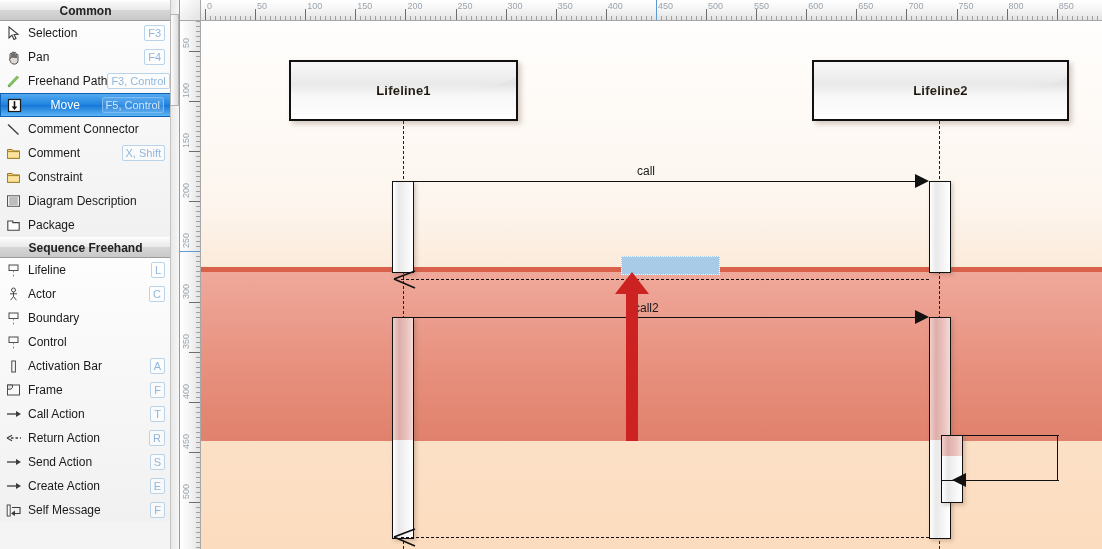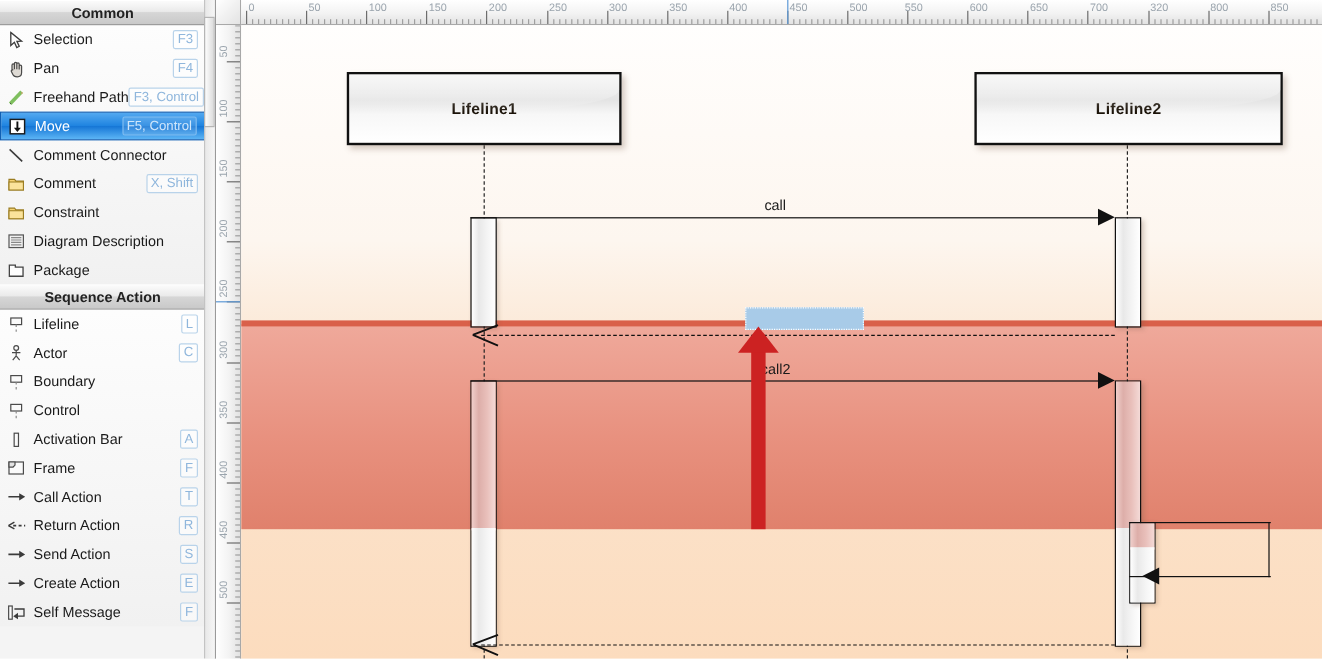--- a/index.html
+++ b/index.html
@@ -45,20 +45,21 @@
     height: 24px; line-height: 24px;
     display: flex; align-items: center;
     padding-left: 5px;
     font-size: 12px; color: #1a1a1a;
     white-space: nowrap;
   }
   .pal-item.selected {
     background: linear-gradient(to bottom,#53a9f0 0%,#1e83e0 50%,#1576d6 51%,#5cb5f5 100%);
     border: 1px solid #1060b4;
     color: #fff;
+    text-align: center;
   }
   .pal-ico {
     width: 17px; height: 17px; margin-right: 6px;
     flex: 0 0 17px;
     display: flex; align-items: center; justify-content: center;
   }
   .pal-label { flex: 1 1 auto; }
   .pal-key {
     font-size: 11px; color: #8fb6dc;
     border: 1px solid #b9d3ea;
@@ -286,21 +287,21 @@
           <svg width="15" height="14" viewBox="0 0 15 14">
               <path d="M1.8 3 h5 v1.6 h6.4 v7.6 h-11.4 Z" fill="#fdfdfd" stroke="#444" stroke-width="1.1"></path>
             </svg>
         </span>
         <span class="pal-label">Package</span>
 
       </div>
     </div>
 
     <div class="pal-group-header">
-      <span>Sequence Action</span>
+      <span>Sequence Freehand</span>
     </div>
     <div class="pal-list">
 
       <div class="pal-item">
         <span class="pal-ico">
           <svg width="15" height="15" viewBox="0 0 15 15">
               <rect x="3" y="2" width="9" height="5.5" fill="#fafafa" stroke="#4a4a4a" stroke-width="1"></rect>
               <line x1="7.5" y1="7.5" x2="7.5" y2="13.5" stroke="#8a8a8a" stroke-width="1" stroke-dasharray="2 2"></line>
             </svg>
         </span>
@@ -591,21 +592,21 @@
         <div class="rh-minor" style="left: 710.41px;"></div>
         <div class="rh-minor" style="left: 715.42px;"></div>
         <div class="rh-minor" style="left: 720.43px;"></div>
         <div class="rh-minor" style="left: 725.44px;"></div>
         <div class="rh-minor" style="left: 730.45px;"></div>
         <div class="rh-minor" style="left: 735.46px;"></div>
         <div class="rh-minor" style="left: 740.47px;"></div>
         <div class="rh-minor" style="left: 745.48px;"></div>
         <div class="rh-minor" style="left: 750.49px;"></div>
         <div class="rh-major" style="left: 755.5px;"></div>
-        <div class="rh-lbl" style="left: 757.5px;">320</div>
+        <div class="rh-lbl" style="left: 757.5px;">750</div>
         <div class="rh-minor" style="left: 760.51px;"></div>
         <div class="rh-minor" style="left: 765.52px;"></div>
         <div class="rh-minor" style="left: 770.53px;"></div>
         <div class="rh-minor" style="left: 775.54px;"></div>
         <div class="rh-minor" style="left: 780.55px;"></div>
         <div class="rh-minor" style="left: 785.56px;"></div>
         <div class="rh-minor" style="left: 790.57px;"></div>
         <div class="rh-minor" style="left: 795.58px;"></div>
         <div class="rh-minor" style="left: 800.59px;"></div>
         <div class="rh-major" style="left: 805.6px;"></div>

